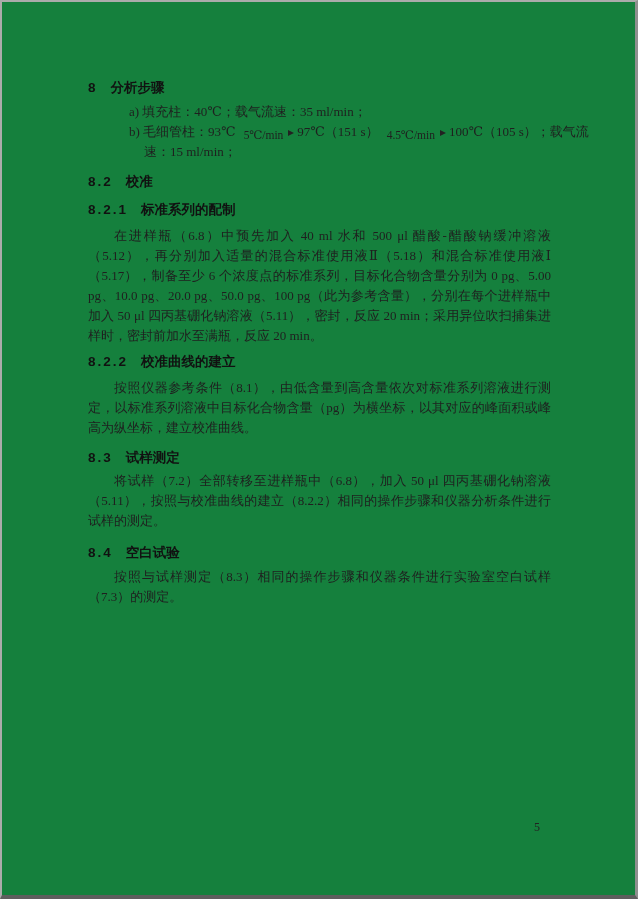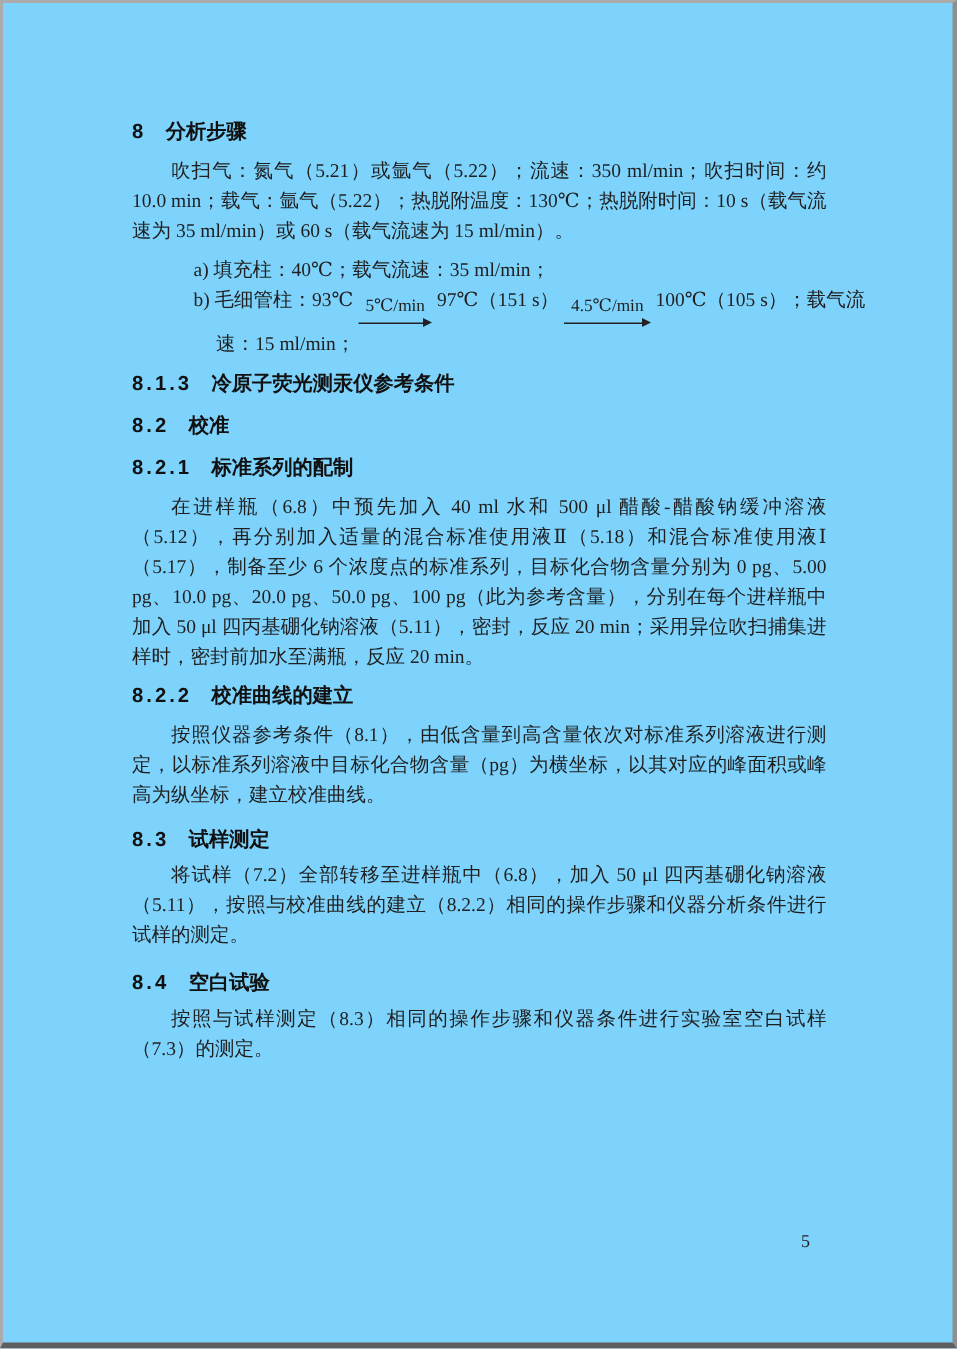--- a/index.html
+++ b/index.html
@@ -1,34 +1,34 @@
 <!DOCTYPE html>
 <html><head>
 <meta charset="utf-8">
 <style>
   html,body{margin:0;padding:0;background:#e8e8e8;}
   .page{
     width:638px;height:899px;box-sizing:border-box;position:relative;
-    margin:0 auto;background:#7dd3fc;overflow:hidden;
+    margin:0 auto;background:#15803d;overflow:hidden;
     border-top:2px solid #ababab;border-left:2px solid #ababab;
     border-right:3px solid #8f8f8f;border-bottom:4px solid #5e5e5e;
     font-family:"Liberation Serif","DejaVu Serif",serif;
     font-size:13px;line-height:20px;color:#1f1f1f;
   }
   .content{padding:78px 84px 0 86px;}
   .hd{
     font-family:"Liberation Sans","DejaVu Sans",sans-serif;
     font-weight:bold;font-size:13.5px;line-height:16px;color:#111;
   }
   .hd .num{letter-spacing:2px;margin-right:13px;}
   .para{text-align:justify;text-indent:2em;margin:0;}
   .clause-list{margin-left:41px;}
   .li{white-space:nowrap;}
   .li .cont{margin-left:15px;}
-  .rxn{display:inline-flex;flex-direction:column;align-items:stretch;
+  .rxn{display:inline-flex;flex-direction:row;align-items:stretch;
        vertical-align:-3px;margin:0 3px;}
   .rxn-label{font-size:11.5px;line-height:13px;text-align:center;padding:0 5px;}
   .rxn-line{display:flex;align-items:center;height:8px;}
   .rxn-rule{flex:1;border-top:1.2px solid #222;}
   .rxn-head{width:0;height:0;border-left:6px solid #222;
             border-top:3px solid transparent;border-bottom:3px solid transparent;}
   .pagenum{position:absolute;top:815px;right:95px;font-size:12px;color:#222;}
   .mt22{margin-top:22px}.mt15{margin-top:15px}.mt13{margin-top:13px}
   .mt12{margin-top:12px}.mt14{margin-top:14px}.mt9{margin-top:9px}
   .mt8{margin-top:8px}.mt6{margin-top:6px}.mt5{margin-top:5px}
@@ -38,21 +38,20 @@
 
 <div class="page">
   <div class="content">
 
     <div class="hd">
       <span class="num">8</span><span>分析步骤</span>
     </div>
 
 
 
-    <p class="para mt8">吹扫气：氮气（5.21）或氩气（5.22）；流速：350 ml/min；吹扫时间：约 10.0 min；载气：氩气（5.22）；热脱附温度：130℃；热脱附时间：10 s（载气流速为 35 ml/min）或 60 s（载气流速为 15 ml/min）。</p>
 
 
     <div class="clause-list mt6">
       <div class="li">a) 填充柱：40℃；载气流速：35 ml/min；</div>
       <div class="li">
         <span>b) 毛细管柱：93℃</span><span class="rxn">
             <span class="rxn-label">5℃/min</span>
             <span class="rxn-line">
               <span class="rxn-rule"></span>
               <span class="rxn-head"></span>
@@ -62,23 +61,20 @@
             <span class="rxn-line">
               <span class="rxn-rule"></span>
               <span class="rxn-head"></span>
             </span>
           </span><span>100℃（105 s）；载气流</span>
         <br>
         <span class="cont">速：15 ml/min；</span>
       </div>
     </div>
 
-    <div class="hd mt9">
-      <span class="num">8.1.3</span><span>冷原子荧光测汞仪参考条件</span>
-    </div>
 
 
     <div class="hd mt12">
       <span class="num">8.2</span><span>校准</span>
     </div>
 
     <div class="hd mt12">
       <span class="num">8.2.1</span><span>标准系列的配制</span>
     </div>
 

